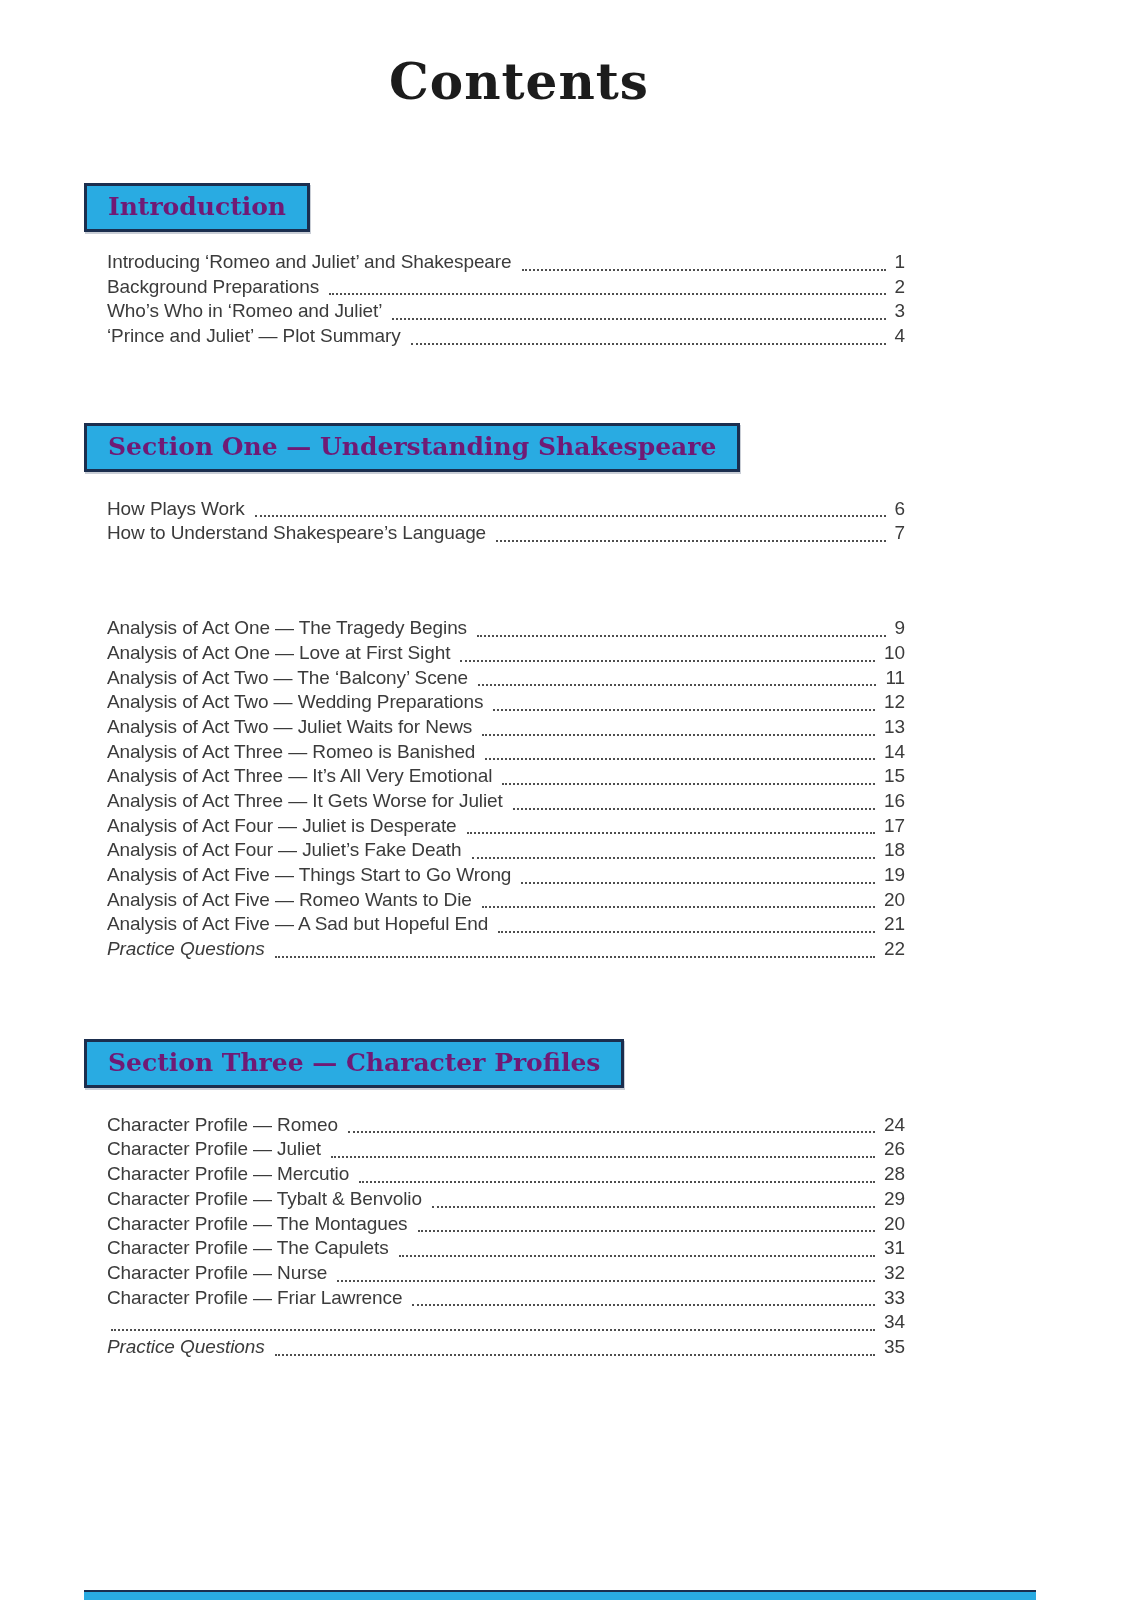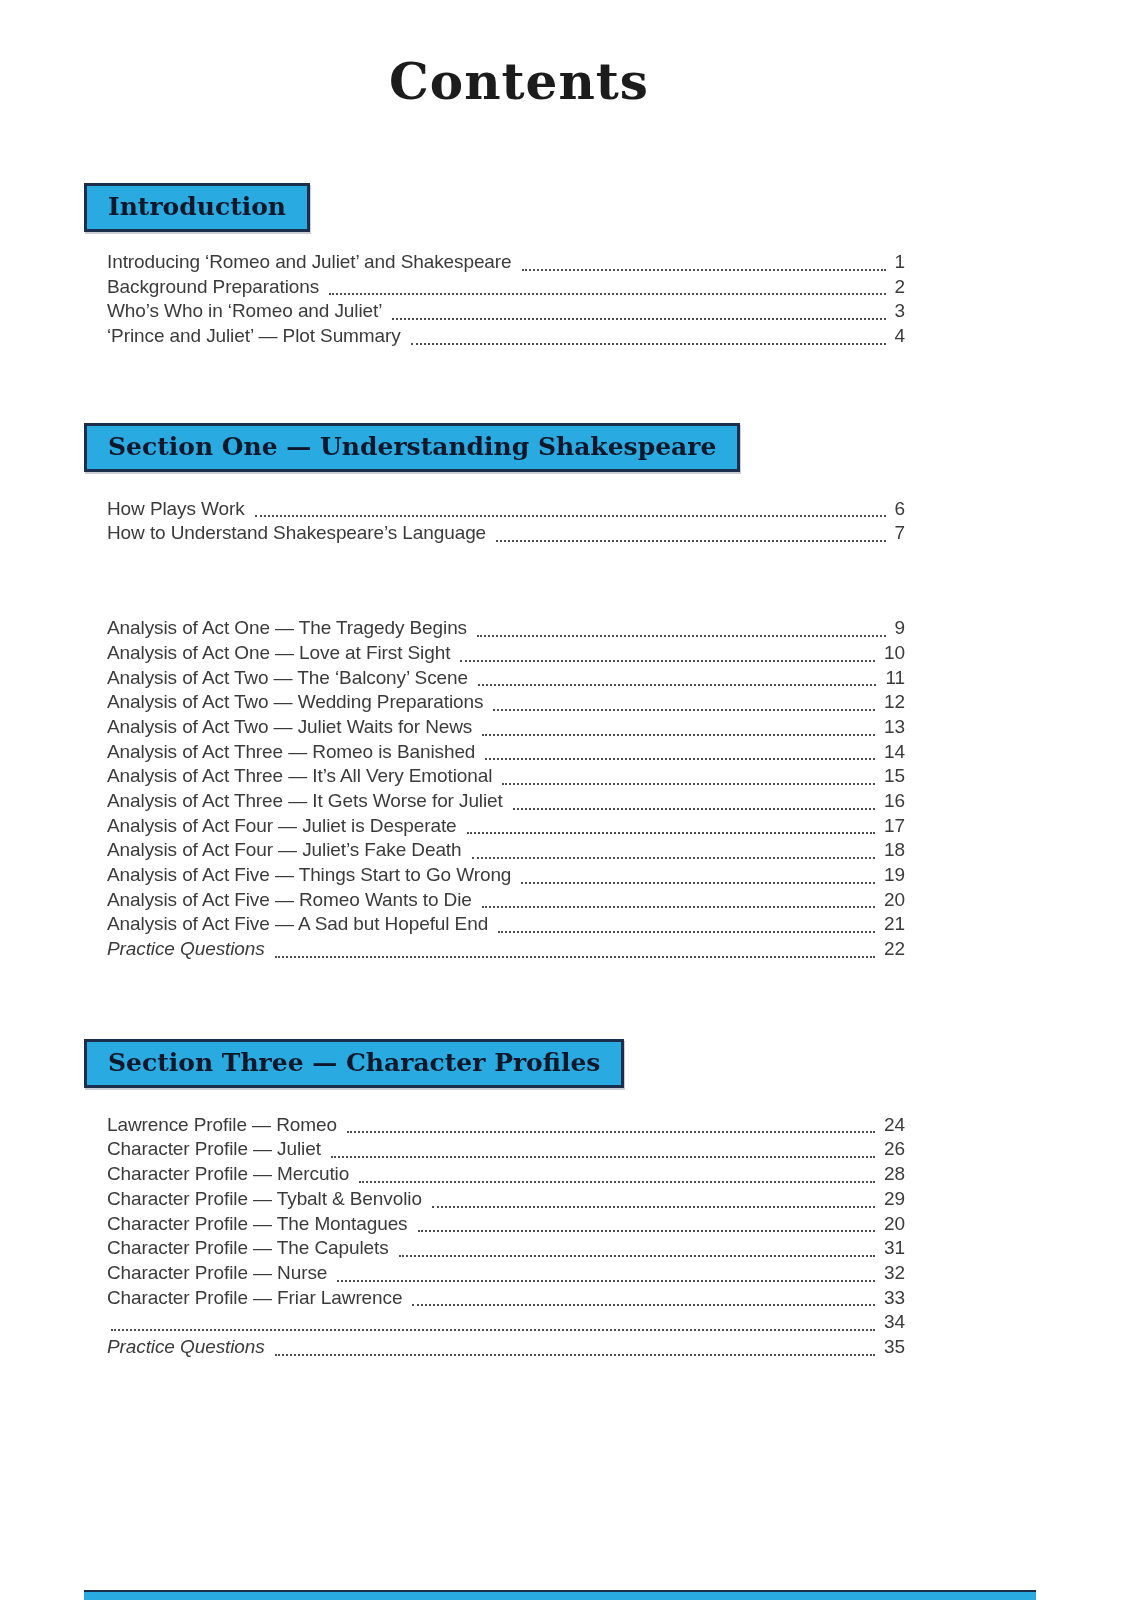--- a/index.html
+++ b/index.html
@@ -18,21 +18,21 @@
     font-weight: 700;
     font-size: 50px;
     letter-spacing: 1px;
     color: #1c1c1c;
   }
   .section-header {
     display: inline-block;
     background: var(--accent, #29abe2);
     border: 3px solid var(--box-border, #1b2e4e);
     box-shadow: 1px 2px 0 rgba(40,60,90,0.25);
-    color: #0f172a;
+    color: #701a75;
     font-family: "DejaVu Serif", serif;
     font-weight: 700;
     font-size: 25px;
     padding: 6px 21px 8px 21px;
     white-space: nowrap;
   }
   .section { margin-left: 84px; }
   .section-intro  { margin-top: 72px; }
   .section-one    { margin-top: 73px; }
   .section-two    { margin-top: 70px; }
@@ -219,21 +219,21 @@
     <span class="dot-leader"></span>
     <span class="page-number">22</span>
   </div>
 </div>
   </div>
 
   <div class="section section-three">
     <div class="section-header">Section Three — Character Profiles</div>
     <div class="entries">
   <div class="toc-entry">
-    <span class="entry-title">Lawrence Profile — Romeo</span>
+    <span class="entry-title">Character Profile — Romeo</span>
     <span class="dot-leader"></span>
     <span class="page-number">24</span>
   </div>
 
   <div class="toc-entry">
     <span class="entry-title">Character Profile — Juliet</span>
     <span class="dot-leader"></span>
     <span class="page-number">26</span>
   </div>
 

